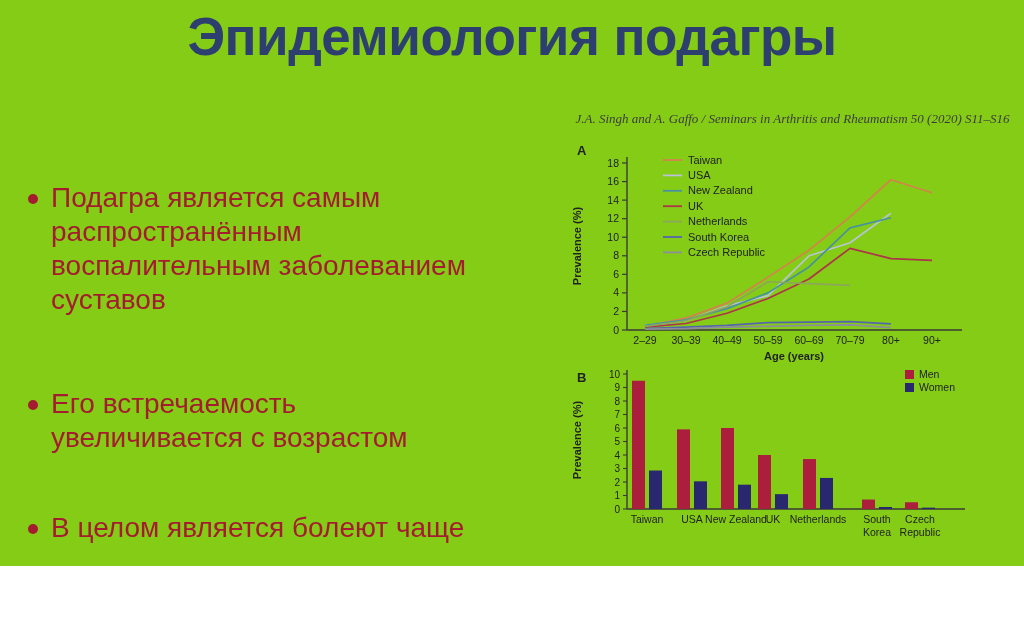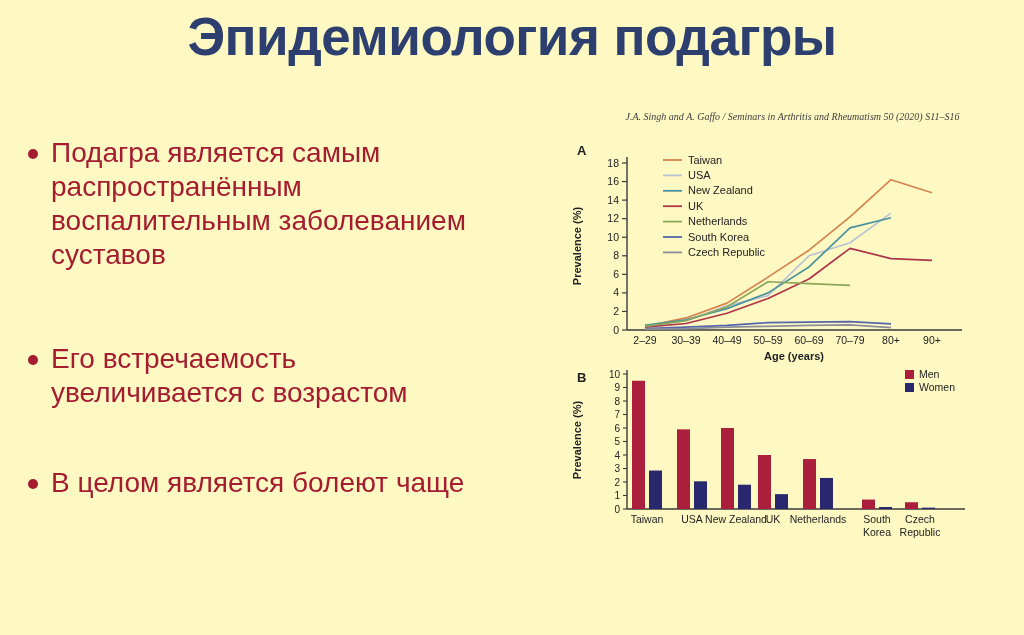--- a/index.html
+++ b/index.html
@@ -1,52 +1,52 @@
 <!DOCTYPE html>
 <html><head>
 <meta charset="utf-8">
 <style>
   * { margin:0; padding:0; box-sizing:border-box; }
   html,body { width:1024px; height:635px; }
   body { font-family:"Liberation Sans", sans-serif; }
 
   .slide {
-    position:relative; width:1024px; height:635px;
-    background:#fef9c3; overflow:hidden;
+    position:relative; width:1024px; height:566px;
+    background:#84cc16; overflow:hidden;
   }
 
   .slide-title {
     position:absolute; top:6px; left:0; width:100%;
     text-align:center;
     font-size:53px; font-weight:800; letter-spacing:-0.5px;
     color:#2d3f6e;
   }
 
   .bullets {
     position:absolute; left:28px; top:136px; width:475px;
     list-style:none;
   }
   .bullet { display:flex; }
-  .bullet:nth-child(1) { margin-bottom:70px; }
+  .bullet:nth-child(1) { margin-bottom:70px;margin-top:45px; }
   .bullet:nth-child(2) { margin-bottom:56px;margin-top:29px; }
   .dot {
     flex:0 0 10px; width:10px; height:10px; border-radius:50%;
     background:#a51c30; margin-top:13px; margin-right:13px;
   }
   .btext {
     width:432px;
     font-size:28px; line-height:34px; color:#a51c30;
   }
 
   .figure { position:absolute; left:565px; top:108px; width:455px; height:455px; }
   .fig-citation {
     position:absolute; left:0; top:3px; width:455px;
     text-align:center;
     font-family:"Liberation Serif", serif; font-style:italic;
-    font-size:10px; color:#3c3c3c;
+    font-size:13px; color:#3c3c3c;
   }
   .chartA { position:absolute; left:0; top:25px; width:455px; height:230px; }
   .chartB { position:absolute; left:0; top:254px; width:455px; height:200px; }
   svg text { fill:#222; font-family:"Liberation Sans", sans-serif; }
 
   .reference {
     position:absolute; left:225px; top:608px;
     font-size:10.5px; color:#151515; white-space:nowrap;
   }
   .reference .ref-num { display:inline-block; margin-right:20px; }

